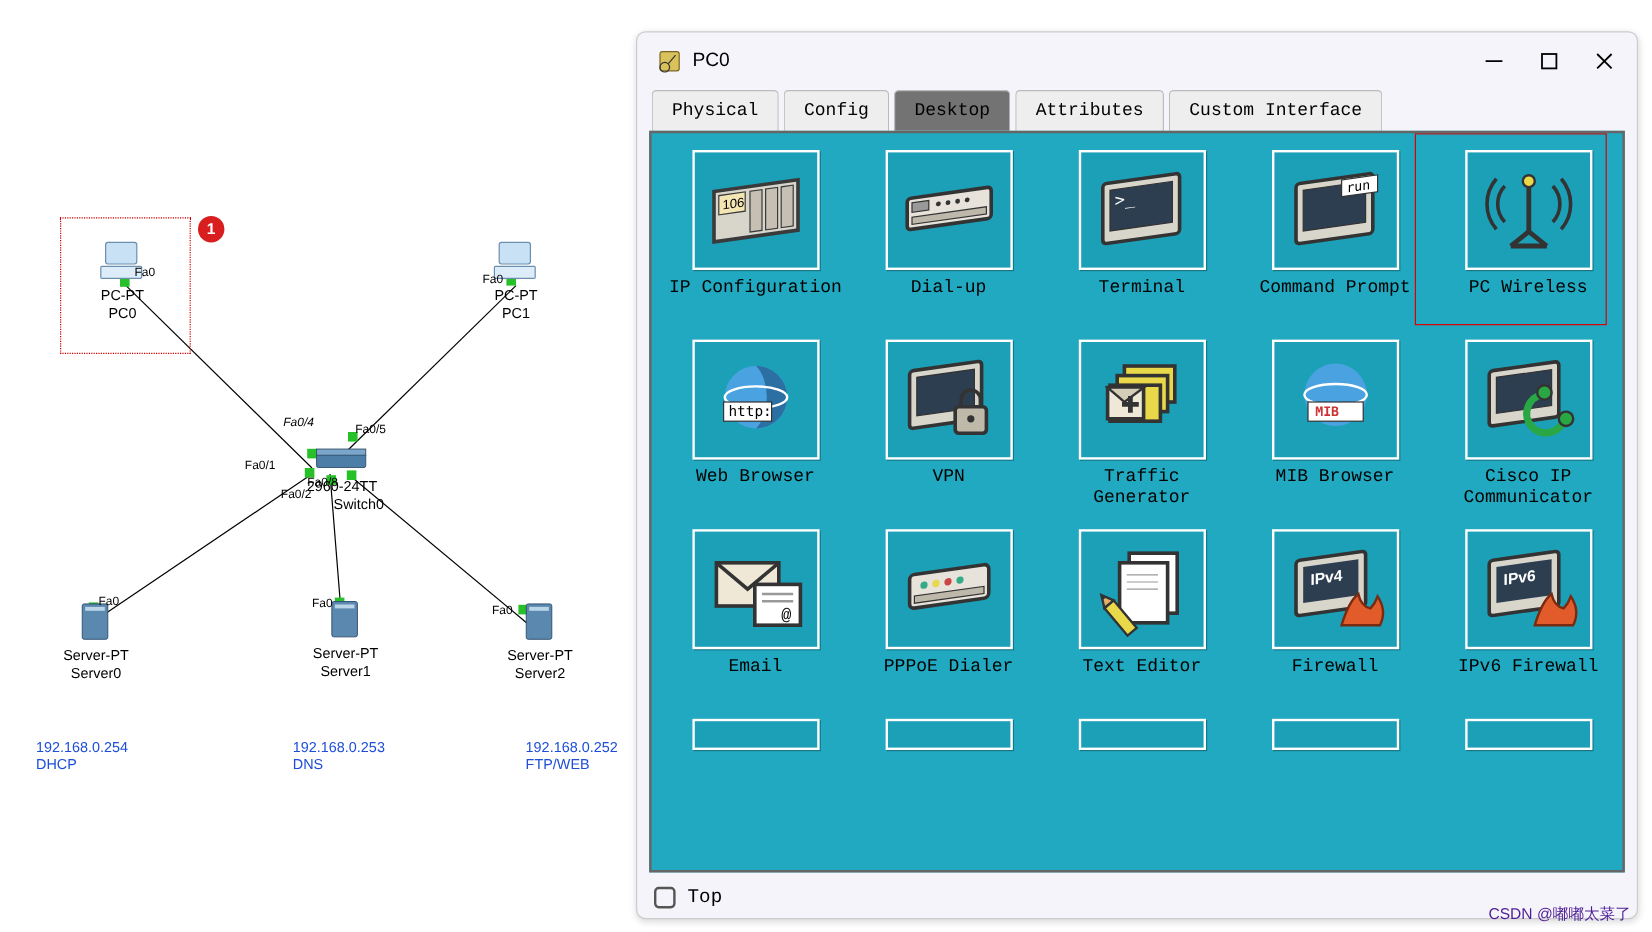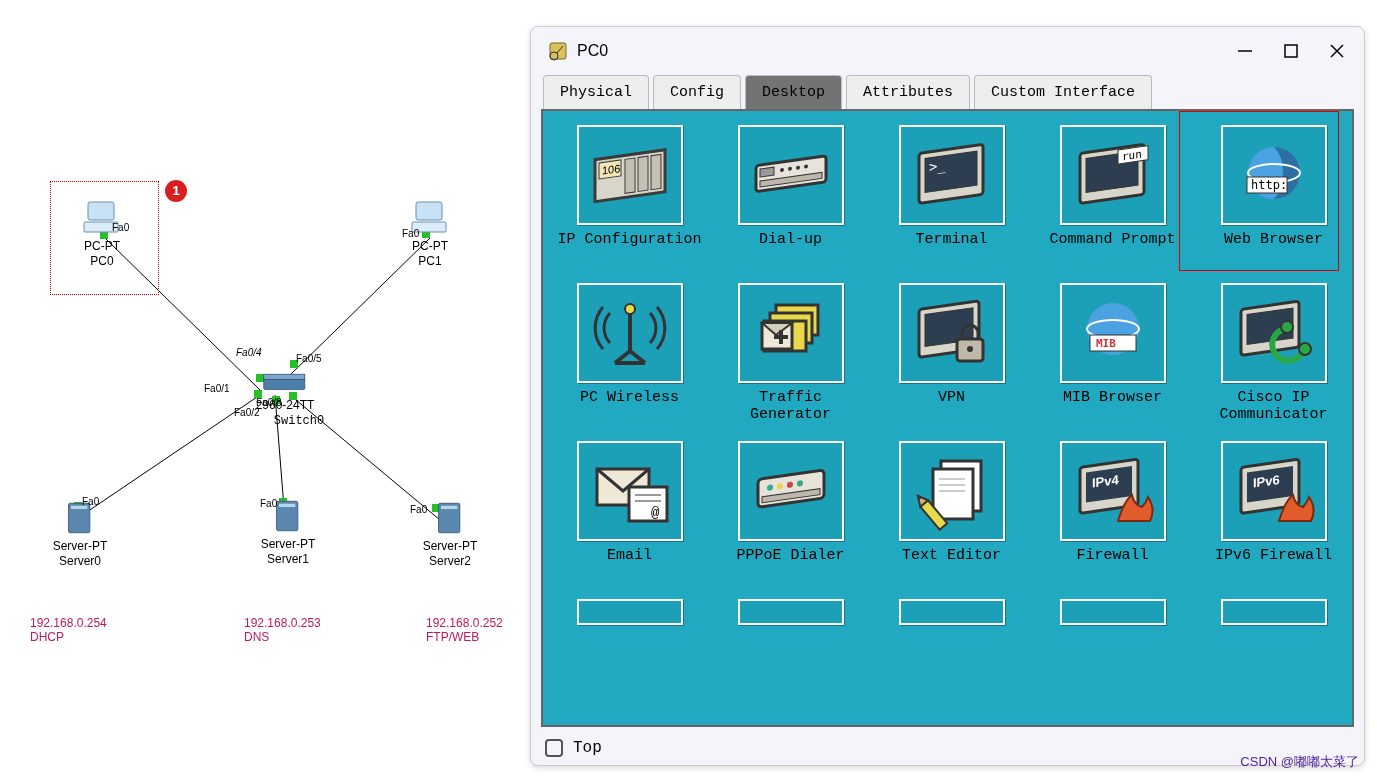--- a/index.html
+++ b/index.html
@@ -39,21 +39,21 @@
   position: absolute;
   width: 22px; height: 22px; border-radius: 50%;
   background: #d81e1e;
   color: #fff;
   font: bold 13px/22px Arial, sans-serif;
   text-align: center;
 }
 .ipnote {
   position: absolute;
   font: 12px Arial, sans-serif;
-  color: #be185d;
+  color: #1d4ed8;
   white-space: pre;
 }
 
 
 .window {
   position: absolute;
   left: 530px; top: 26px;
   width: 835px; height: 740px;
   background: #f6f4fb;
   border: 1px solid #ccc;
@@ -191,21 +191,21 @@
       <rect x="1" y="6" width="56" height="16" rx="2" fill="#4d7ea8" stroke="#2d4d66"></rect>
       <rect x="1" y="1" width="56" height="7" fill="#7ba6c9" stroke="#2d4d66"></rect>
     </svg>
     <span class="port" style="left:-36px; top:18px;">Fa0/1</span>
     <span class="port" style="left:-4px; top:-18px;font-style:italic;">Fa0/4</span>
     <span class="port" style="left:56px; top:-12px;">Fa0/5</span>
     <span class="port" style="left:16px; top:32px;">Fa0/8</span>
     <span class="port" style="left:-6px; top:42px;">Fa0/2</span>
     <div style="position:relative; top:-6px;">
       <span>2960-24TT</span><br>
-      <span style="position:relative; left:14px;font-family:Liberation Mono, monospace;">Switch0</span>
+      <span style="position:relative; left:14px;">Switch0</span>
     </div>
   </div>
 
   <div class="dev" style="left:30px; top:500px; width:100px;">
     <svg class="server-icon" viewBox="0 0 40 44">
       <rect x="6" y="4" width="26" height="36" rx="2" fill="#5b88af" stroke="#335271"></rect>
       <rect x="9" y="7" width="20" height="4" fill="#bad4e8"></rect>
     </svg>
     <span class="port" style="left:52px; top:-4px;">Fa0</span>
     <div><span>Server-PT</span><br>
@@ -229,21 +229,21 @@
     </svg>
     <span class="port" style="left:10px; top:4px;">Fa0</span>
     <div><span>Server-PT</span><br>
          <span>Server2</span></div>
   </div>
 
   <div class="ipnote" style="left:30px; top:616px;">192.168.0.254
 DHCP</div>
   <div class="ipnote" style="left:244px; top:616px;">192.168.0.253
 DNS</div>
-  <div class="ipnote" style="left:426px; top:616px;">192.168.0.252
+  <div class="ipnote" style="left:438px; top:616px;">192.168.0.252
 FTP/WEB</div>
 </div>
 
 <div class="window">
   <div class="titlebar">
     <svg width="22" height="22">
         <rect x="3" y="3" width="16" height="16" rx="2" fill="#d9c25c" stroke="#7a6620"></rect>
         <circle cx="7" cy="16" r="4" fill="none" stroke="#333"></circle>
         <line x1="10" y1="13" x2="16" y2="6" stroke="#333"></line>
       </svg>
@@ -330,75 +330,75 @@
           <text x="54" y="33" font-size="11" font-family="monospace">run</text>
         </g>
       </svg>
         </div>
       <span class="label">Command Prompt</span>
     </div>
 
     <div class="app">
       <div class="tile">
           <svg width="90" height="80">
-        <circle cx="45" cy="38" r="26" fill="#4aa3e0"></circle>
-        <path d="M45 12 a26 26 0 0 1 0 52 a18 30 0 0 0 0 -52" fill="#2b6fa3"></path>
-        <ellipse cx="45" cy="38" rx="26" ry="9" fill="none" stroke="#fff" stroke-width="2"></ellipse>
-        <rect x="18" y="42" width="40" height="16" fill="#fff" stroke="#333"></rect>
-        <text x="22" y="54" font-size="12" font-family="monospace">http:</text>
-      </svg>
-        </div>
-      <span class="label">Web Browser</span>
-    </div>
-
-    <div class="app">
-      <div class="tile">
-          <svg width="90" height="80">
         <line x1="45" y1="20" x2="45" y2="58" stroke="#333" stroke-width="4"></line>
         <circle cx="45" cy="16" r="5" fill="#e8d84a" stroke="#333" stroke-width="2"></circle>
         <path d="M25 20 a22 22 0 0 0 0 30" fill="none" stroke="#333" stroke-width="3"></path>
         <path d="M65 20 a22 22 0 0 1 0 30" fill="none" stroke="#333" stroke-width="3"></path>
         <path d="M18 14 a32 32 0 0 0 0 42" fill="none" stroke="#333" stroke-width="3"></path>
         <path d="M72 14 a32 32 0 0 1 0 42" fill="none" stroke="#333" stroke-width="3"></path>
         <line x1="30" y1="70" x2="60" y2="70" stroke="#333" stroke-width="4"></line>
         <line x1="45" y1="58" x2="30" y2="70" stroke="#333" stroke-width="4"></line>
         <line x1="45" y1="58" x2="60" y2="70" stroke="#333" stroke-width="4"></line>
       </svg>
         </div>
       <span class="label">PC Wireless</span>
     </div>
 
     <div class="app">
       <div class="tile">
           <svg width="90" height="80">
+        <circle cx="45" cy="38" r="26" fill="#4aa3e0"></circle>
+        <path d="M45 12 a26 26 0 0 1 0 52 a18 30 0 0 0 0 -52" fill="#2b6fa3"></path>
+        <ellipse cx="45" cy="38" rx="26" ry="9" fill="none" stroke="#fff" stroke-width="2"></ellipse>
+        <rect x="18" y="42" width="40" height="16" fill="#fff" stroke="#333"></rect>
+        <text x="22" y="54" font-size="12" font-family="monospace">http:</text>
+      </svg>
+        </div>
+      <span class="label">Web Browser</span>
+    </div>
+
+    <div class="app">
+      <div class="tile">
+          <svg width="90" height="80">
+        <g transform="skewY(-8)">
+          <rect x="12" y="18" width="60" height="48" rx="3" fill="#d8d5cb" stroke="#333" stroke-width="3"></rect>
+          <rect x="18" y="24" width="48" height="32" fill="#2c3e50" stroke="#333"></rect>
+        </g>
+        <rect x="50" y="46" width="26" height="22" rx="3" fill="#bfb9aa" stroke="#333" stroke-width="3"></rect>
+        <path d="M55 46 v-6 a8 8 0 0 1 16 0 v6" fill="none" stroke="#333" stroke-width="3"></path>
+        <circle cx="63" cy="56" r="3" fill="#333"></circle>
+      </svg>
+        </div>
+      <span class="label">VPN</span>
+    </div>
+
+    <div class="app">
+      <div class="tile">
+          <svg width="90" height="80">
         <rect x="30" y="12" width="42" height="30" fill="#e8d84a" stroke="#333" stroke-width="3"></rect>
         <rect x="24" y="20" width="42" height="30" fill="#e8d84a" stroke="#333" stroke-width="3"></rect>
         <rect x="18" y="28" width="42" height="30" fill="#e8d84a" stroke="#333" stroke-width="3"></rect>
         <polygon points="16,30 46,30 46,56 16,56" fill="#efe8d6" stroke="#333" stroke-width="3"></polygon>
         <polygon points="16,30 30,42 46,30" fill="#d4cdb7" stroke="#333" stroke-width="2"></polygon>
         <line x1="28" y1="44" x2="42" y2="44" stroke="#333" stroke-width="4"></line>
         <line x1="35" y1="37" x2="35" y2="51" stroke="#333" stroke-width="4"></line>
       </svg>
         </div>
       <span class="label">Traffic Generator</span>
-    </div>
-
-    <div class="app">
-      <div class="tile">
-          <svg width="90" height="80">
-        <g transform="skewY(-8)">
-          <rect x="12" y="18" width="60" height="48" rx="3" fill="#d8d5cb" stroke="#333" stroke-width="3"></rect>
-          <rect x="18" y="24" width="48" height="32" fill="#2c3e50" stroke="#333"></rect>
-        </g>
-        <rect x="50" y="46" width="26" height="22" rx="3" fill="#bfb9aa" stroke="#333" stroke-width="3"></rect>
-        <path d="M55 46 v-6 a8 8 0 0 1 16 0 v6" fill="none" stroke="#333" stroke-width="3"></path>
-        <circle cx="63" cy="56" r="3" fill="#333"></circle>
-      </svg>
-        </div>
-      <span class="label">VPN</span>
     </div>
 
     <div class="app">
       <div class="tile">
           <svg width="90" height="80">
         <circle cx="45" cy="36" r="26" fill="#4aa3e0"></circle>
         <ellipse cx="45" cy="36" rx="26" ry="9" fill="none" stroke="#fff" stroke-width="2"></ellipse>
         <rect x="22" y="42" width="46" height="16" fill="#fff" stroke="#333"></rect>
         <text x="28" y="54" font-size="11" font-weight="bold" font-family="monospace" fill="#c33">MIB</text>
       </svg>

